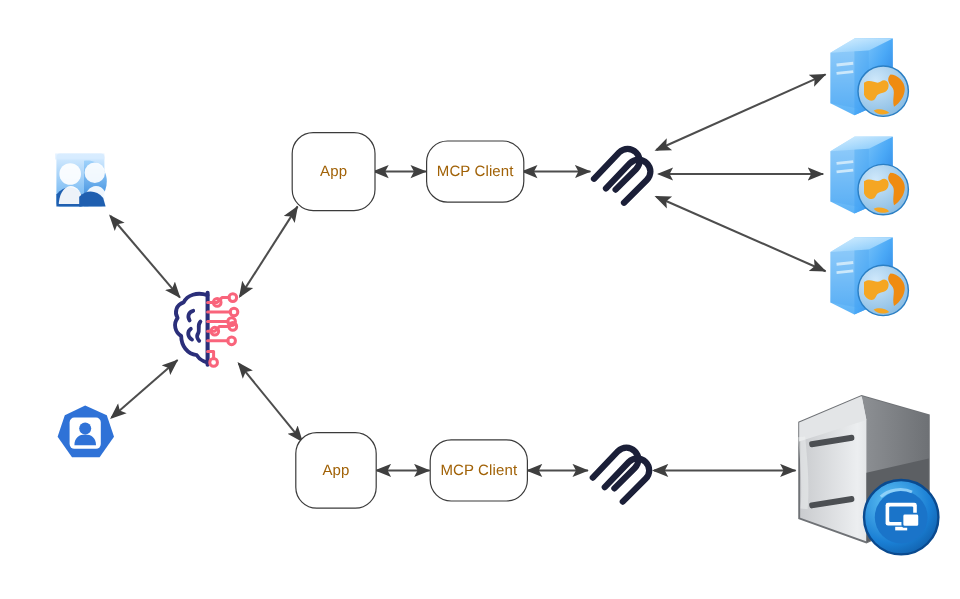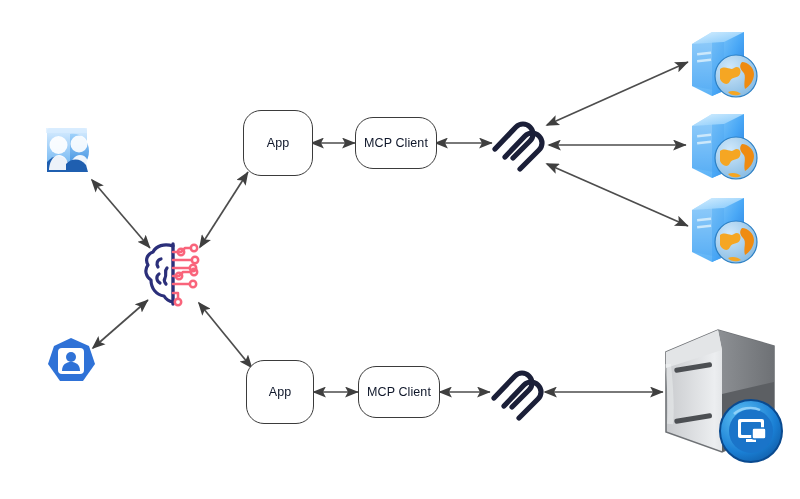--- a/index.html
+++ b/index.html
@@ -28,21 +28,21 @@
     position: absolute;
     box-sizing: border-box;
   }
   .rbox {
     border: 1.4px solid #3b3b3b;
     border-radius: 18px;
     background: #ffffff;
     display: flex;
     align-items: center;
     justify-content: center;
-    color: #0f172a;
+    color: #a16207;
     font-size: 12.5px;
     letter-spacing: .1px;
   }
   .iconwrap {
     position: absolute;
     display: block;
   }
   .lbl {
     user-select: none;
     white-space: nowrap;

